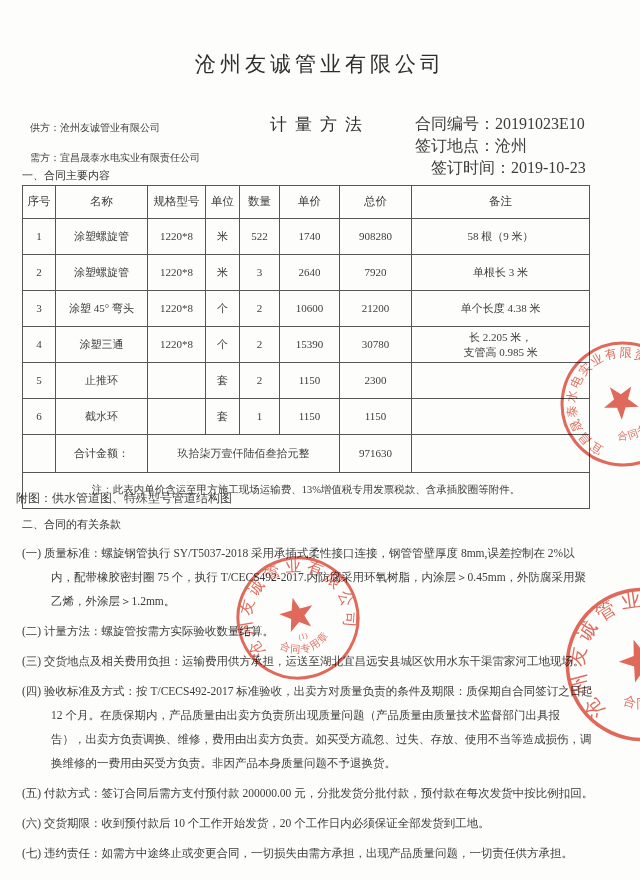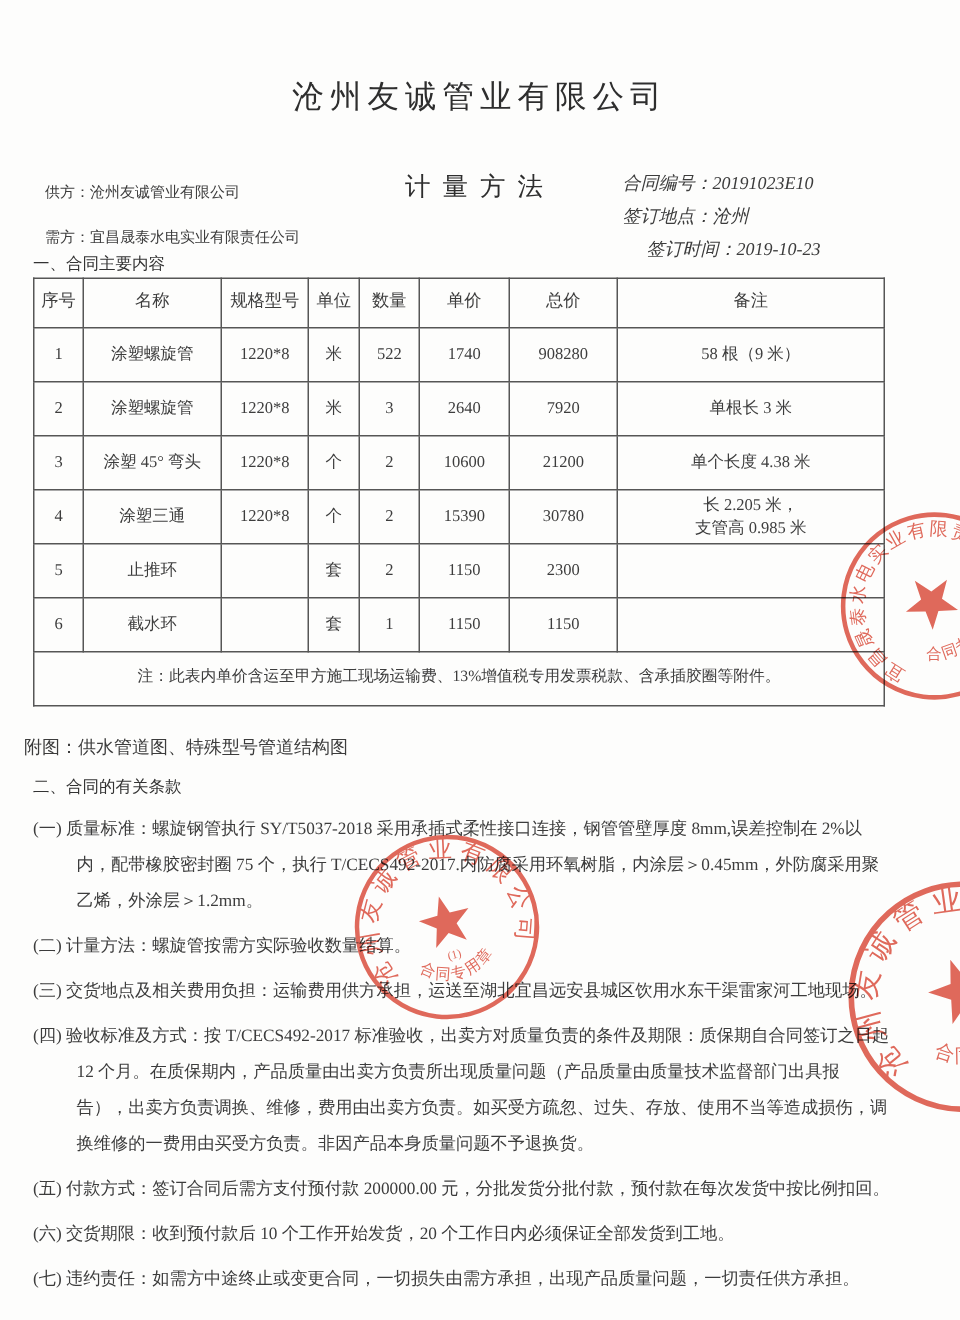--- a/index.html
+++ b/index.html
@@ -10,21 +10,21 @@
     color:#3a3a3a;
     -webkit-font-smoothing:antialiased;
   }
   .abs{position:absolute;}
   
   .doc-title{left:0;right:0;top:50px;text-align:center;font-size:21px;letter-spacing:4px;color:#2e2e2e;}
   .doc-subtitle{left:0;right:0;top:113px;text-align:center;font-size:17px;letter-spacing:8px;color:#2e2e2e;}
   .meta-line{font-size:10px;color:#3c3c3c;white-space:nowrap;}
   .meta-supplier{left:30px;top:121px;}
   .meta-buyer{left:30px;top:151px;}
-  .meta-right{left:415px;font-size:12px;font-style:italic;}
+  .meta-right{left:415px;font-size:16px;}
   .meta-no{top:114px;}
   .meta-place{top:136px;}
   .meta-date{top:158px;margin-left:16px;}
   .section-heading{font-size:11px;color:#333;}
   .sec1{left:22px;top:168px;}
   .sec2{left:22px;top:517px;}
   
   table.items{
     left:22px;top:185px;width:567px;position:absolute;
     border-collapse:collapse;table-layout:fixed;
@@ -166,20 +166,27 @@
         <td>截水环</td>
         <td></td>
         <td>套</td>
         <td>1</td>
         <td>1150</td>
         <td>1150</td>
         <td class="remark"></td>
       </tr>
     </tbody>
   <tbody>
+    <tr class="total-row">
+      <td></td>
+      <td>合计金额：</td>
+      <td colspan="4">玖拾柒万壹仟陆佰叁拾元整</td>
+      <td>971630</td>
+      <td></td>
+    </tr>
     <tr>
       <td colspan="8" class="note-cell">注：此表内单价含运至甲方施工现场运输费、13%增值税专用发票税款、含承插胶圈等附件。</td>
     </tr>
   </tbody>
 </table>
 
 <div class="abs meta-line attachment">附图：供水管道图、特殊型号管道结构图</div>
 <div class="abs section-heading sec2">二、合同的有关条款</div>
 
 <div class="abs terms">

